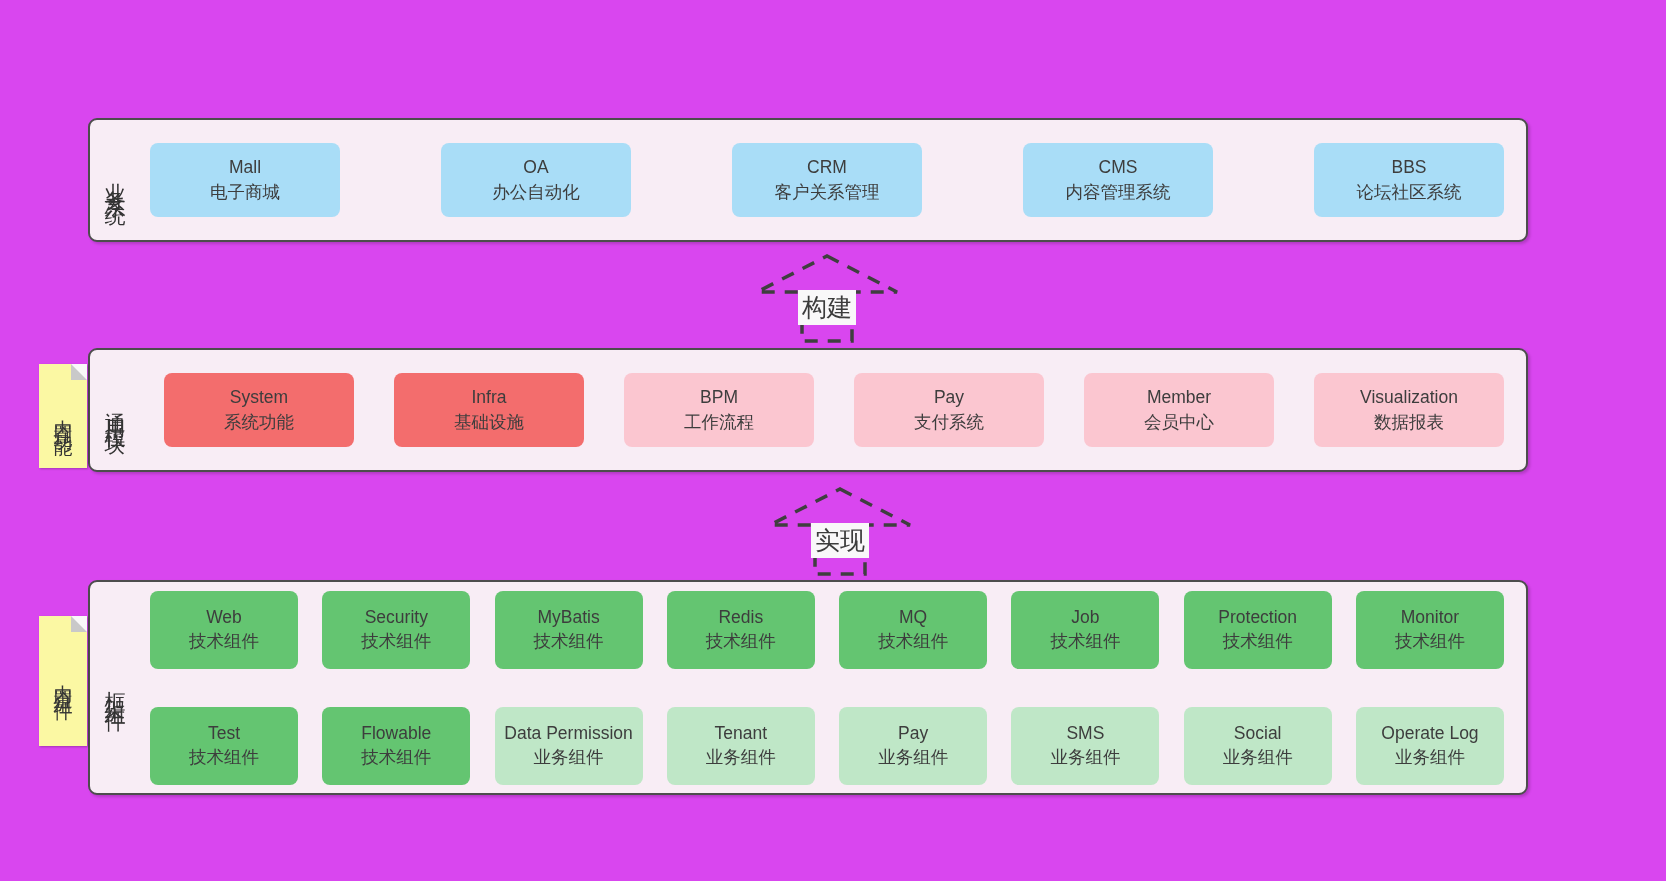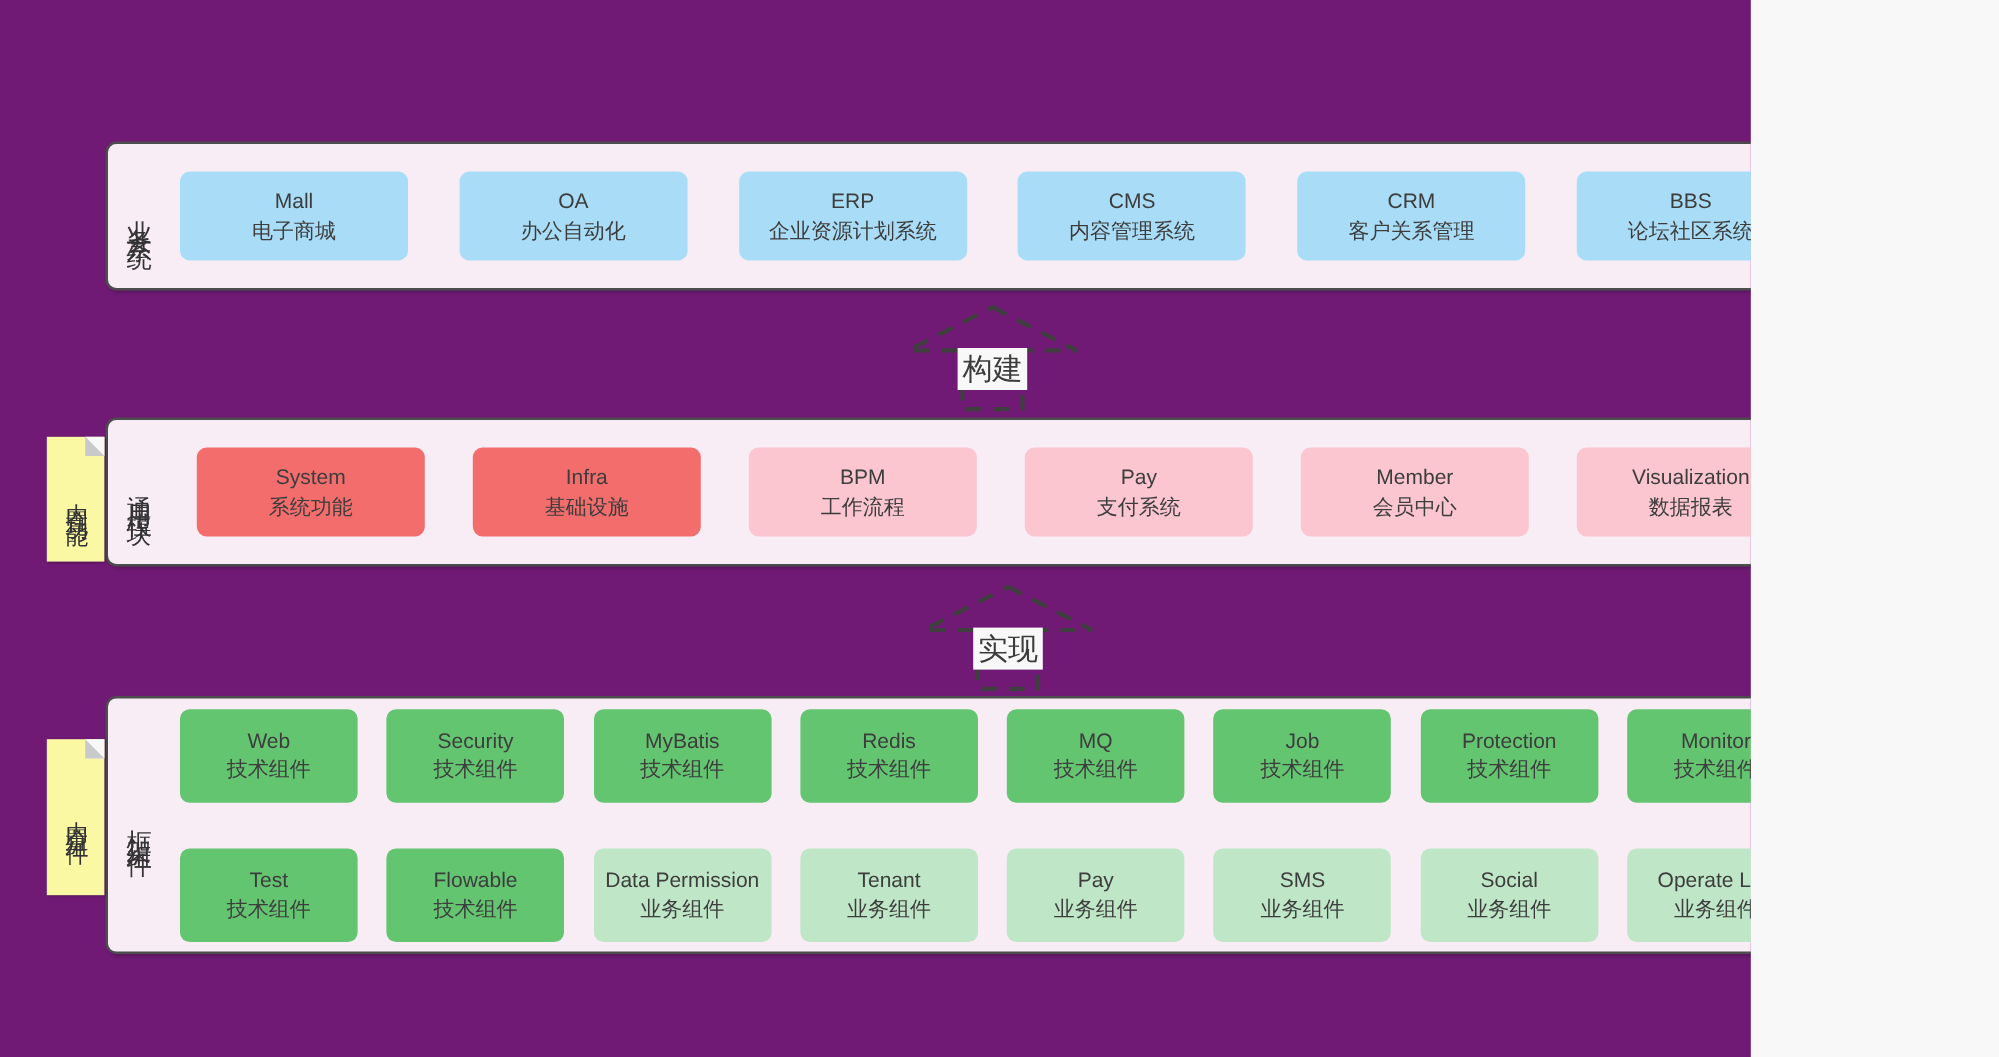--- a/index.html
+++ b/index.html
@@ -2,22 +2,22 @@
 <html><head>
 <meta charset="utf-8">
 <style>
   html,body{margin:0;padding:0;}
   body{
     font-family:"Liberation Sans","DejaVu Sans",sans-serif;
     background:#f9f8f9;
   }
   .canvas{
     position:relative;
-    width:1459px;height:881px;
-    background:#701a75;
+    width:1666px;height:881px;
+    background:#d946ef;
     overflow:hidden;
   }
   
   .band{
     position:absolute;
     left:88px;
     width:1440px;
     background:#f8edf5;
     border:2px solid #4d4d4d;
     border-radius:9px;
@@ -141,30 +141,26 @@
       <div class="boxes-row">
           <div class="box blue">
             <span class="box-name">Mall</span>
             <span class="box-subtitle">电子商城</span>
           </div>
           <div class="box blue">
             <span class="box-name">OA</span>
             <span class="box-subtitle">办公自动化</span>
           </div>
           <div class="box blue">
-            <span class="box-name">ERP</span>
-            <span class="box-subtitle">企业资源计划系统</span>
+            <span class="box-name">CRM</span>
+            <span class="box-subtitle">客户关系管理</span>
           </div>
           <div class="box blue">
             <span class="box-name">CMS</span>
             <span class="box-subtitle">内容管理系统</span>
-          </div>
-          <div class="box blue">
-            <span class="box-name">CRM</span>
-            <span class="box-subtitle">客户关系管理</span>
           </div>
           <div class="box blue">
             <span class="box-name">BBS</span>
             <span class="box-subtitle">论坛社区系统</span>
           </div>
         </div>
     </div>
   </section>
 
   <div class="arrow arrow1">

